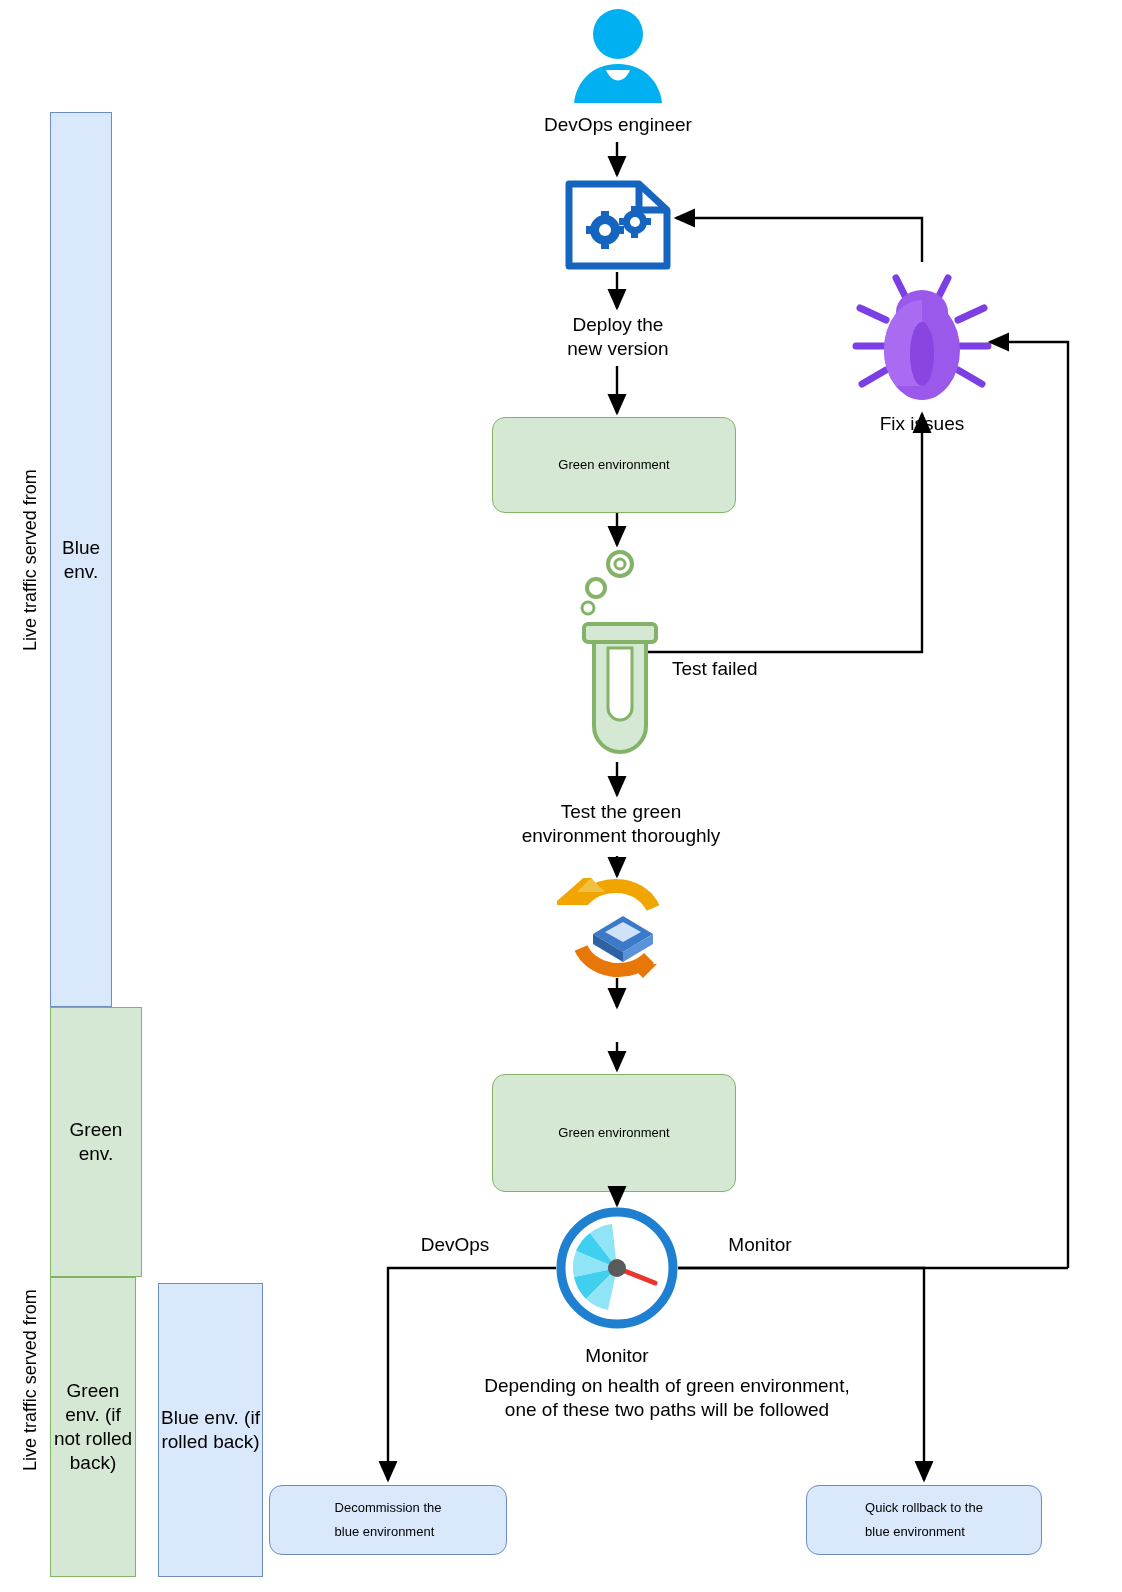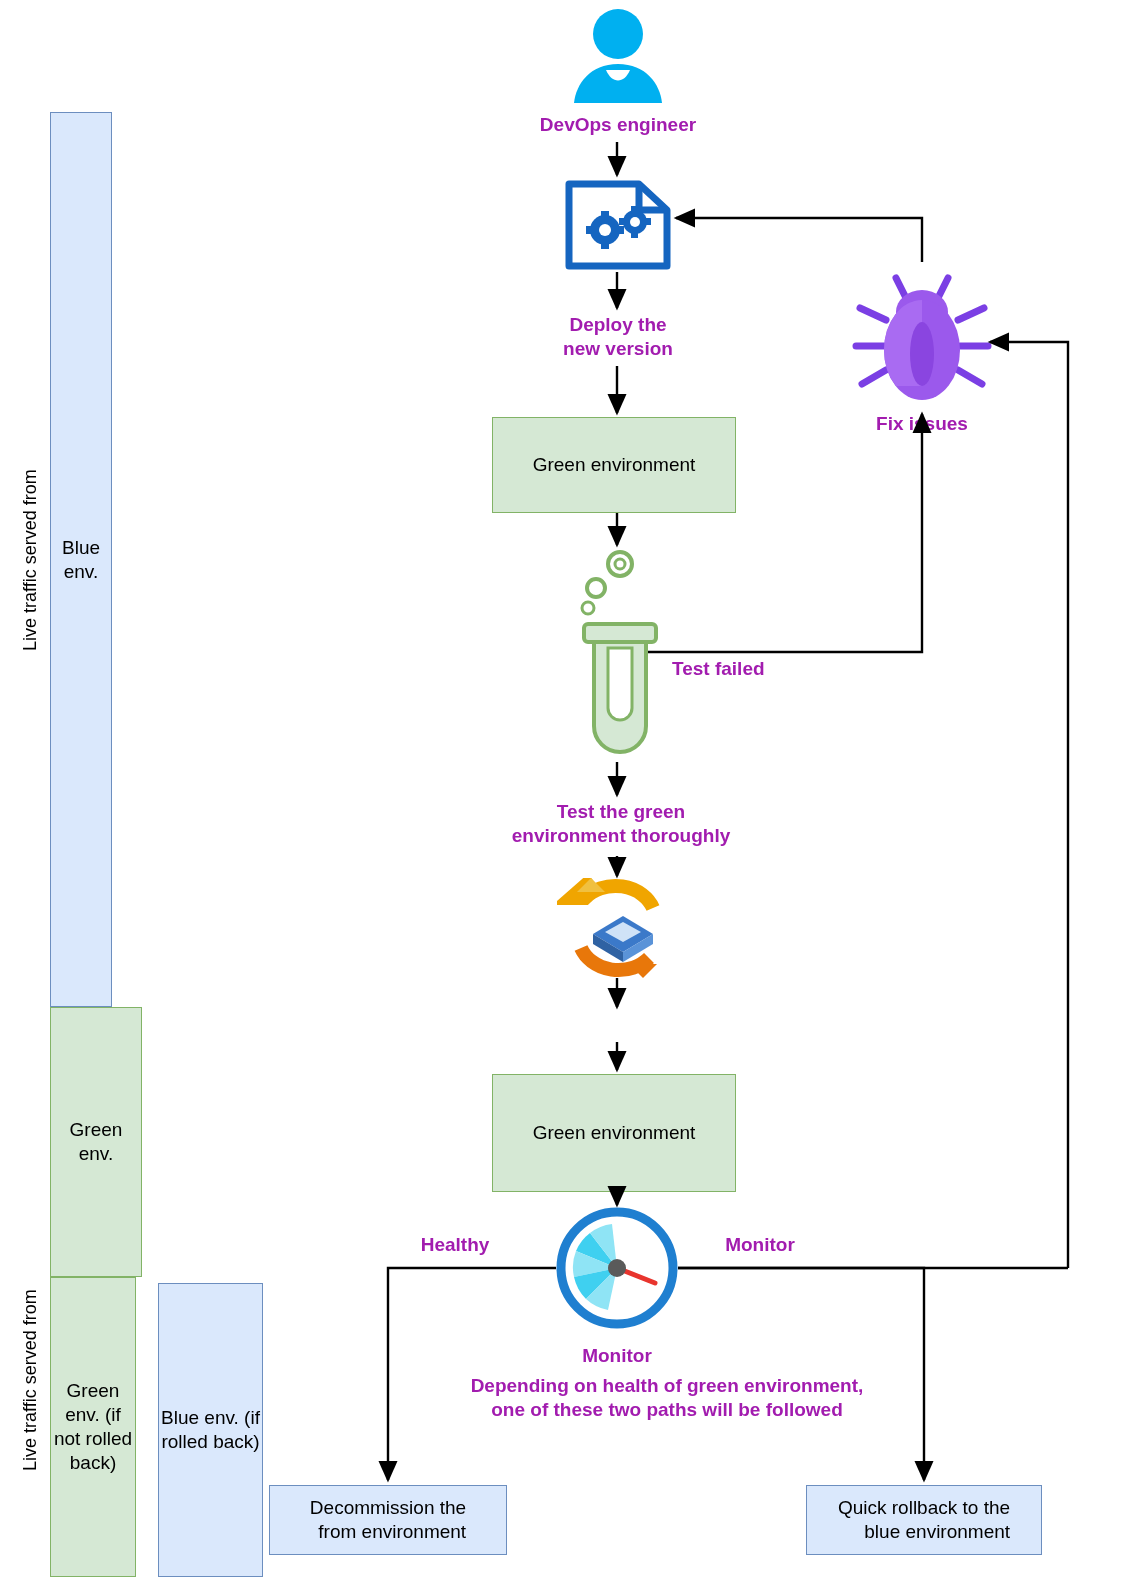--- a/index.html
+++ b/index.html
@@ -15,33 +15,33 @@
     position: relative;
     width: 1122px;
     height: 1592px;
     overflow: hidden;
     background: #ffffff;
   }
   .abs { position: absolute; }
   .lbl {
     font-size: 19px;
     line-height: 24px;
-    color: #a21caf;
+    color: #000000;
     text-align: center;
     white-space: pre-line;
-    font-weight: bold;
   }
   .box {
     box-sizing: border-box;
     display: flex;
     align-items: center;
     justify-content: center;
-    text-align: right;
-    font-size: 19px;
+    text-align: left;
+    font-size: 13px;
     line-height: 24px;
+    border-radius: 13px;
   }
   .green-box {
     background: #d5e8d4;
     border: 1px solid #82b366;
   }
   .blue-box {
     background: #dae8fc;
     border: 1px solid #6c8ebf;
   }
   .lane {
@@ -210,30 +210,30 @@
       <ellipse cx="70" cy="50" rx="26" ry="22" fill="#9b59ec"></ellipse>
       <ellipse cx="70" cy="88" rx="38" ry="50" fill="#9b59ec"></ellipse>
       <path d="M70 38 a38 50 0 0 0 -38 50 a38 50 0 0 0 12 36 L70 124 Z" fill="#a96bf2"></path>
       <ellipse cx="70" cy="92" rx="12" ry="32" fill="#8a45e0"></ellipse>
     </svg>
   </div>
   <div class="abs lbl" style="left:802px; top:412px; width:240px;">Fix issues</div>
 
   <div class="abs box blue-box" style="left:269px; top:1485px; width:238px; height:70px; white-space:pre-line;">
     <span>Decommission the
-from environment</span>
+blue environment</span>
   </div>
 
   <div class="abs box blue-box" style="left:806px; top:1485px; width:236px; height:70px; white-space:pre-line;">
     <span>Quick rollback to the
 blue environment</span>
   </div>
 
   <div class="abs lbl" style="left:672px; top:657px; width:200px; text-align:left;">Test failed</div>
-  <div class="abs lbl" style="left:390px; top:1233px; width:130px; text-align:center;">Healthy</div>
+  <div class="abs lbl" style="left:390px; top:1233px; width:130px; text-align:center;">DevOps</div>
   <div class="abs lbl" style="left:700px; top:1233px; width:120px; text-align:center;">Monitor</div>
 
   <svg class="lines" viewBox="0 0 1122 1592">
     <defs>
       <marker id="arrow" markerWidth="10" markerHeight="10" refX="8" refY="4" orient="auto" markerUnits="strokeWidth">
         <path d="M0,0 L9,4 L0,8 z" fill="#000000"></path>
       </marker>
     </defs>
     <g stroke="#000000" stroke-width="2.4" fill="none" marker-end="url(#arrow)">
 

